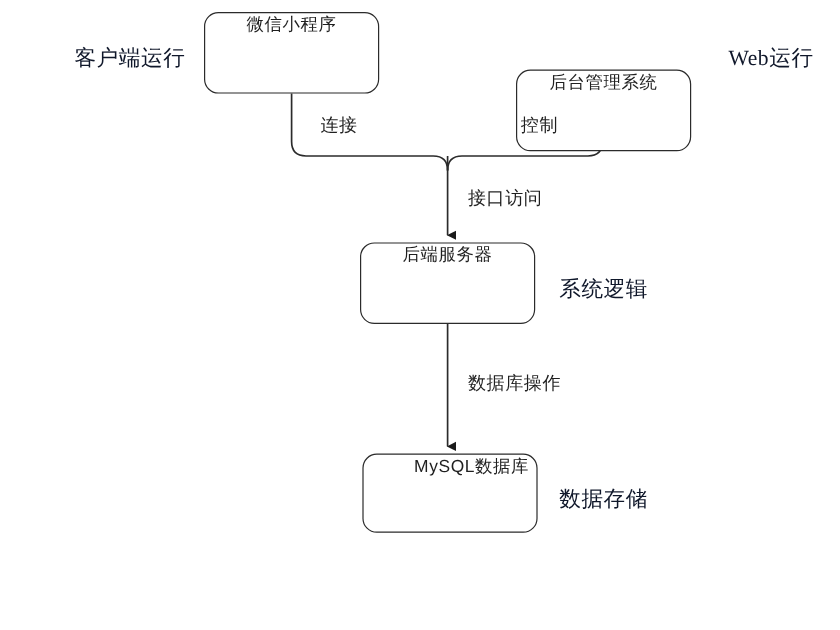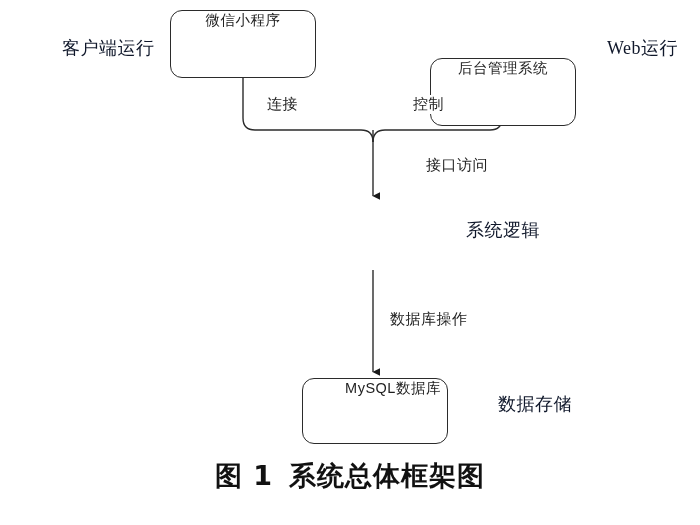--- a/index.html
+++ b/index.html
@@ -97,38 +97,38 @@
   </svg>
 
   <div class="node-box" style="left:170px; top:10px; width:146px; height:68px;">
     <span class="node-label">微信小程序</span>
   </div>
 
   <div class="node-box" style="left:430px; top:10px; width:146px; height:68px;margin-top:48px;">
     <span class="node-label">后台管理系统</span>
   </div>
 
+  <div class="node-box" style="left:300px; top:202px; width:146px; height:68px;">
+    <span class="node-label">后端服务器</span>
+  </div>
 
   <div class="node-box" style="left:302px; top:378px; width:146px; height:66px;padding-left:36px;">
     <span class="node-label">MySQL数据库</span>
   </div>
 
   <div class="side-label" style="left:62px; top:36px;">客户端运行</div>
 
   <div class="side-label" style="left:607px; top:36px;font-family:Liberation Serif, serif;">Web运行</div>
 
-  <div class="side-label" style="left:466px; top:218px;">系统逻辑</div>
+  <div class="side-label" style="left:466px; top:229px;">系统逻辑</div>
 
-  <div class="side-label" style="left:466px; top:392px;margin-left:32px;">数据存储</div>
+  <div class="side-label" style="left:466px; top:404px;">数据存储</div>
 
   <div class="edge-label" style="left:265px; top:95px;">连接</div>
 
-  <div class="edge-label" style="left:411px; top:95px;">控制</div>
+  <div class="edge-label" style="left:432px; top:95px;">控制</div>
 
-  <div class="edge-label" style="left:388px; top:156px;margin-left:36px;">接口访问</div>
+  <div class="edge-label" style="left:388px; top:156px;">接口访问</div>
 
   <div class="edge-label" style="left:388px; top:310px;text-align:center;">数据库操作</div>
 
-  <div class="figure-caption">
-    <span>图 1</span><span class="caption-gap"></span><span>系统总体框架图</span>
-  </div>
 
 </div>
 
 </body></html>

